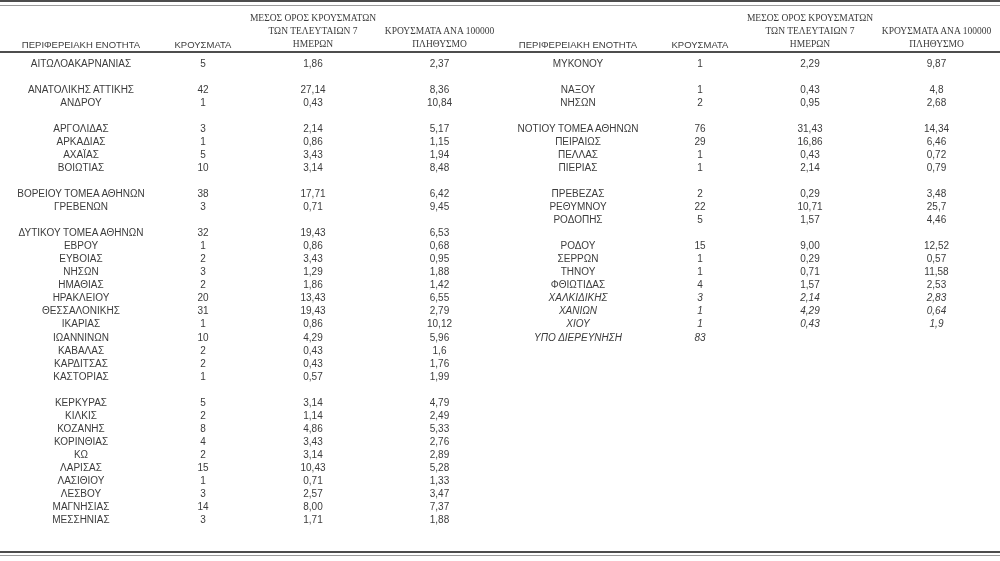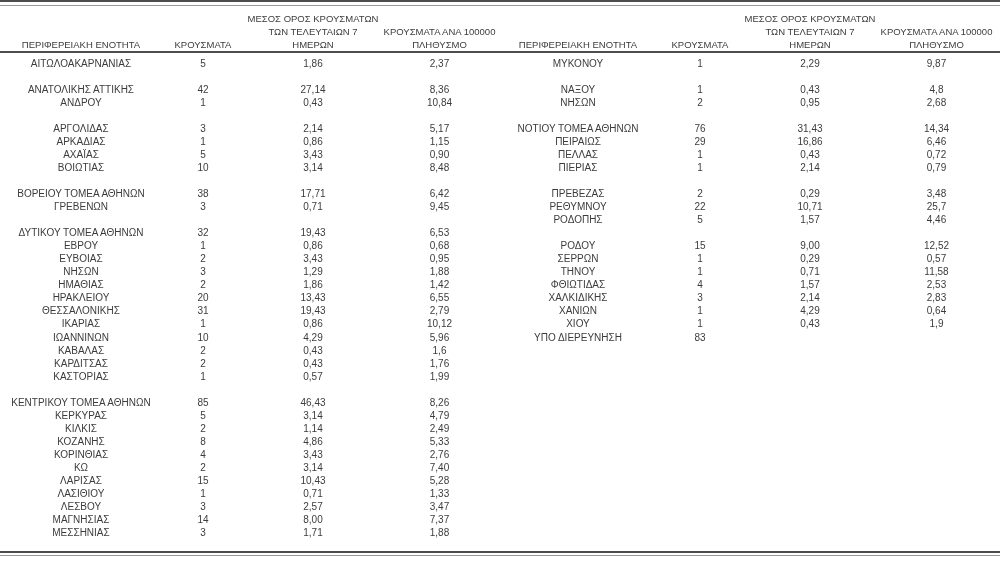--- a/index.html
+++ b/index.html
@@ -23,32 +23,32 @@
   .tbl-left  { left: 2px; }
   .tbl-right { left: 499px; }
 
   .thead { display: flex; align-items: flex-end; height: 45px; }
   .th {
     font-size: 9.5px;
     line-height: 13px;
     text-align: center;
     color: #3c3c3c;
   }
-  .th span { display: block; }
+  .th span { display: block; font-family: Liberation Serif, serif; }
 
   .tbody { margin-top: 6px; }
   .tr { display: flex; align-items: center; height: 13.05px; }
   .td {
     font-size: 10px;
     line-height: 12px;
     text-align: center;
     white-space: nowrap;
     overflow: visible;
   }
-  .tr.italic .td { }
+  .tr.italic .td { font-style: italic; }
 
   .c0 { width: 158px; }
   .c1 { width: 86px; }
   .c2 { width: 134px; }
   .c3 { width: 119px; }
 </style>
 </head>
 <body>
 
 <div class="page">
@@ -110,21 +110,21 @@
         <div class="tr">
           <div class="td c0">ΑΡΚΑΔΙΑΣ</div>
           <div class="td c1">1</div>
           <div class="td c2">0,86</div>
           <div class="td c3">1,15</div>
         </div>
         <div class="tr">
           <div class="td c0">ΑΧΑΪΑΣ</div>
           <div class="td c1">5</div>
           <div class="td c2">3,43</div>
-          <div class="td c3">0,90</div>
+          <div class="td c3">1,94</div>
         </div>
         <div class="tr">
           <div class="td c0">ΒΟΙΩΤΙΑΣ</div>
           <div class="td c1">10</div>
           <div class="td c2">3,14</div>
           <div class="td c3">8,48</div>
         </div>
         <div class="tr">
           <div class="td c0"></div>
           <div class="td c1"></div>
@@ -221,26 +221,20 @@
           <div class="td c2">0,57</div>
           <div class="td c3">1,99</div>
         </div>
         <div class="tr">
           <div class="td c0"></div>
           <div class="td c1"></div>
           <div class="td c2"></div>
           <div class="td c3"></div>
         </div>
         <div class="tr">
-          <div class="td c0">ΚΕΝΤΡΙΚΟΥ ΤΟΜΕΑ ΑΘΗΝΩΝ</div>
-          <div class="td c1">85</div>
-          <div class="td c2">46,43</div>
-          <div class="td c3">8,26</div>
-        </div>
-        <div class="tr">
           <div class="td c0">ΚΕΡΚΥΡΑΣ</div>
           <div class="td c1">5</div>
           <div class="td c2">3,14</div>
           <div class="td c3">4,79</div>
         </div>
         <div class="tr">
           <div class="td c0">ΚΙΛΚΙΣ</div>
           <div class="td c1">2</div>
           <div class="td c2">1,14</div>
           <div class="td c3">2,49</div>
@@ -254,21 +248,21 @@
         <div class="tr">
           <div class="td c0">ΚΟΡΙΝΘΙΑΣ</div>
           <div class="td c1">4</div>
           <div class="td c2">3,43</div>
           <div class="td c3">2,76</div>
         </div>
         <div class="tr">
           <div class="td c0">ΚΩ</div>
           <div class="td c1">2</div>
           <div class="td c2">3,14</div>
-          <div class="td c3">7,40</div>
+          <div class="td c3">2,89</div>
         </div>
         <div class="tr">
           <div class="td c0">ΛΑΡΙΣΑΣ</div>
           <div class="td c1">15</div>
           <div class="td c2">10,43</div>
           <div class="td c3">5,28</div>
         </div>
         <div class="tr">
           <div class="td c0">ΛΑΣΙΘΙΟΥ</div>
           <div class="td c1">1</div>

